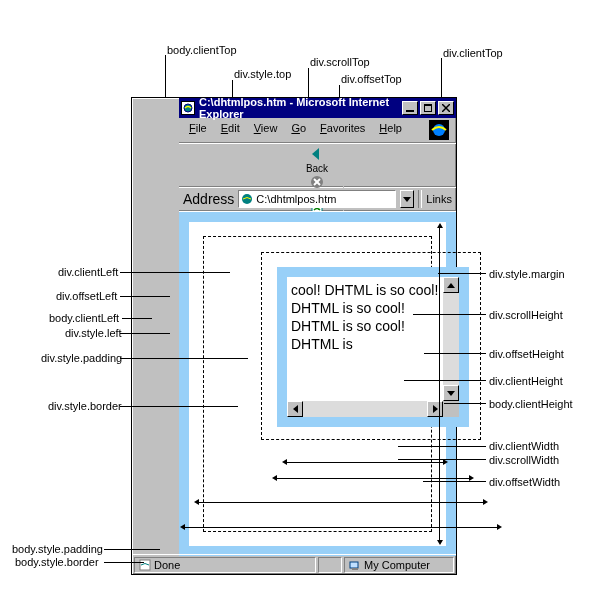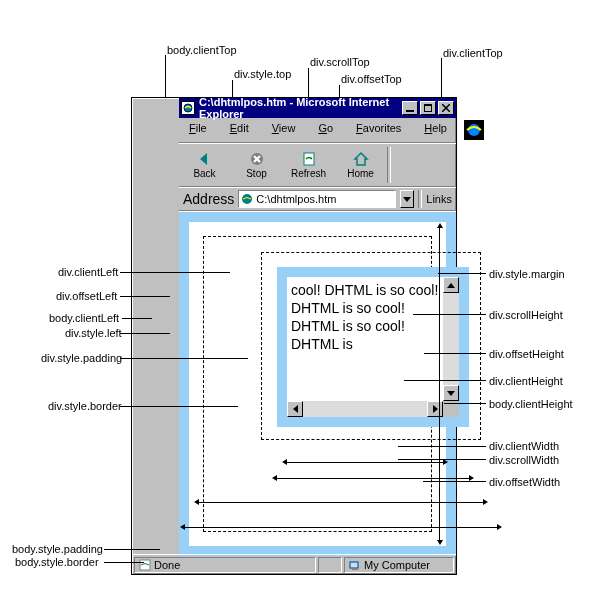--- a/index.html
+++ b/index.html
@@ -11,26 +11,26 @@
     position: absolute; left: 131px; top: 97px; width: 326px; height: 478px;
     background: #c0c0c0; border: 1px solid #000;
     box-shadow: inset 1px 1px 0 #fff, inset -1px -1px 0 #808080;
     padding-left: 47px;
   }
   .titlebar { background: #000080; color: #fff; height: 20px; display:flex; align-items:center; padding:0 2px; }
   .tb-icon { width:14px; height:14px; background:#fff; border:1px solid #000; display:flex; align-items:center; justify-content:center; margin-right:4px; }
   .tb-icon svg { width:10px; height:10px; }
   .tb-title { flex:1; font-weight:bold; font-size:11px; }
   .tb-btn { width:16px; height:14px; background:#c0c0c0; border:1px solid #fff; border-right-color:#000; border-bottom-color:#000; margin-left:2px; display:flex; align-items:center; justify-content:center; }
-  .menubar { display:flex; padding:2px 4px; gap:11px; border-bottom:1px solid #808080; }
+  .menubar { display:flex; padding:2px 4px; gap:2px; border-bottom:1px solid #808080; }
   .menu-item { padding:2px 6px; text-decoration:underline; text-decoration-color:transparent; }
   .menu-item::first-letter { text-decoration: underline; }
   .ie-logo { margin-left:auto; width:26px; height:20px; display:flex; align-items:center; justify-content:center; }
   .ie-logo svg{width:20px;height:20px;}
-  .toolbar { display:flex; border-top:1px solid #fff; border-bottom:1px solid #808080; padding:2px 0; height:44px; align-items:center; }
+  .toolbar { display:flex; border-top:1px solid #fff; border-bottom:1px solid #808080; padding:2px 0; height:44px; align-items:center;flex-direction:column; }
   .tool-btn { width:52px; text-align:center; font-size:10px; border-right:1px solid #c0c0c0; height:40px; display:flex; flex-direction:column; align-items:center; justify-content:center; gap:1px; }
   .tool-btn.disabled { color:#808080; }
   .tool-btn svg { width:18px; height:16px; }
   .addrbar { display:flex; align-items:center; border-top:1px solid #fff; border-bottom:1px solid #808080; padding:2px 4px; height:24px; gap:4px; }
   .addr-label { font-size:14px; }
   .addr-field { flex:1; display:flex; align-items:center; background:#fff; border:1px solid #808080; border-right-color:#fff; border-bottom-color:#fff; height:18px; padding:0 2px; gap:3px; }
   .addr-field svg{width:12px;height:12px;flex:none;}
   .addr-dd { width:14px; height:18px; background:#c0c0c0; border:1px solid #fff; border-right-color:#000; border-bottom-color:#000; display:flex; align-items:center; justify-content:center; }
   .sep { width:4px; height:18px; border-left:1px solid #808080; border-right:1px solid #fff; }
   .content-outer { position:relative; border-top:1px solid #fff; height: calc(100% - 20px - 23px - 44px - 24px - 20px); }

